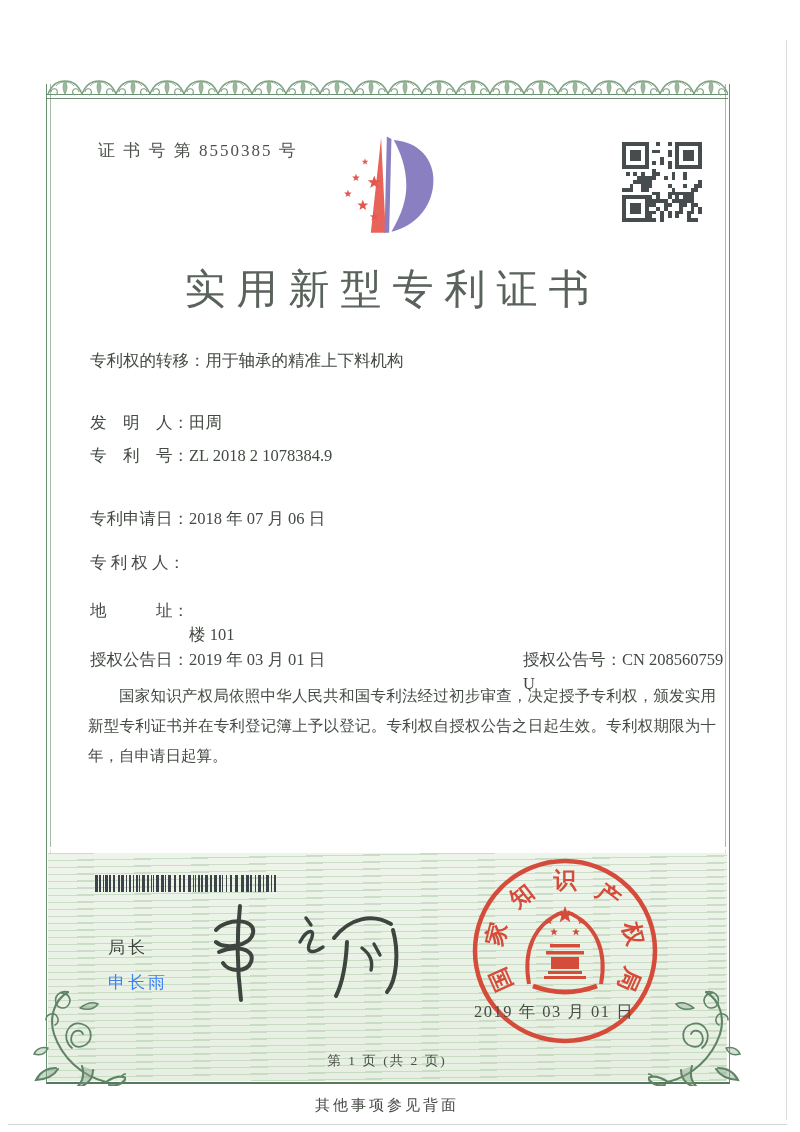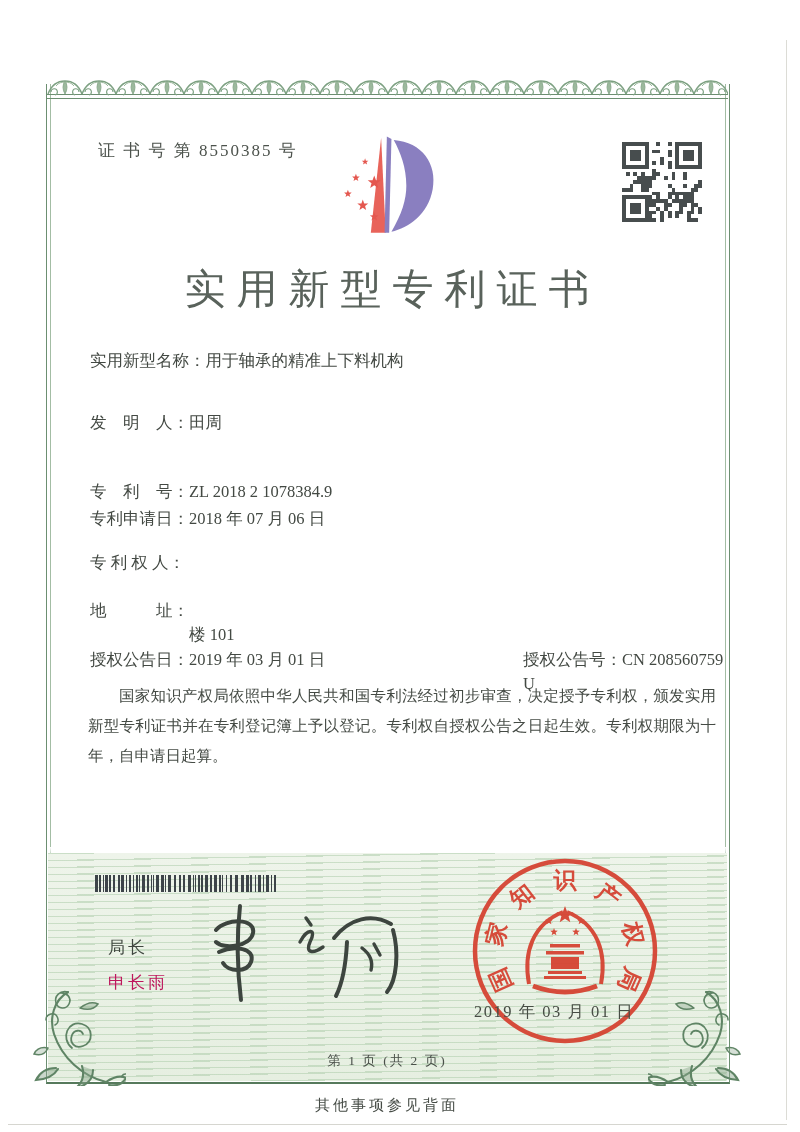--- a/index.html
+++ b/index.html
@@ -27,21 +27,21 @@
   .title{position:absolute;left:46px;top:262px;width:682px;text-align:center;
          font-size:41px;letter-spacing:11px;color:#59625b;font-weight:500;text-indent:11px;}
   .field{position:absolute;left:90px;font-size:16.5px;color:#434943;display:flex;line-height:24px;}
   .field .lab{white-space:pre;flex:none;}
   .addr-val{width:532px;}
   .grant2{position:absolute;left:433px;top:0;}
   .paras{position:absolute;left:88px;top:681px;width:628px;font-size:15.5px;line-height:1.92;
          text-align:justify;color:#454b45;}
   .paras p{margin:0 0 7px 0;text-indent:2em;}
   .sign-title{position:absolute;left:108px;top:936px;font-size:17px;color:#3f463f;letter-spacing:3px;}
-  .sign-name{position:absolute;left:108px;top:971px;font-size:17px;color:#be185d;letter-spacing:3px;}
+  .sign-name{position:absolute;left:108px;top:971px;font-size:17px;color:#3b82f6;letter-spacing:3px;}
   .sig-svg{position:absolute;left:196px;top:898px;}
   .seal-svg{position:absolute;left:465px;top:852px;opacity:.93;}
   .seal-date{position:absolute;left:474px;top:1001px;font-size:16.5px;letter-spacing:1.5px;color:#474d45;z-index:5;}
   .pageinfo{position:absolute;left:46px;top:1052px;width:682px;text-align:center;
             font-size:13.5px;letter-spacing:2px;color:#4a504a;}
   .backnote{position:absolute;left:46px;top:1096px;width:682px;text-align:center;
             font-size:15px;letter-spacing:3px;color:#454b45;}
   
   .qr{position:absolute;left:622px;top:142px;width:80px;height:80px;display:grid;
       grid-template-columns:repeat(21,1fr);grid-template-rows:repeat(21,1fr);}
@@ -673,28 +673,28 @@
       <span></span>
       <span class="on"></span>
       <span class="on"></span>
       <span class="on"></span>
       <span></span>
     </div>
 
   <div class="title">实用新型专利证书</div>
 
   <div class="field" style="top:349px;">
-    <span class="lab">实用新型名称：</span>
+    <span class="lab">专利权的转移：</span>
     <span>用于轴承的精准上下料机构</span>
   </div>
   <div class="field" style="top:411px;">
     <span class="lab">发　明　人：</span>
     <span>田周</span>
   </div>
-  <div class="field" style="top:480px;align-items:flex-end;">
+  <div class="field" style="top:444px;align-items:flex-end;">
     <span class="lab">专　利　号：</span>
     <span>ZL 2018 2 1078384.9</span>
   </div>
   <div class="field" style="top:507px;">
     <span class="lab">专利申请日：</span>
     <span>2018 年 07 月 06 日</span>
   </div>
   <div class="field" style="top:551px;">
     <span class="lab">专 利 权 人：</span>
   </div>

